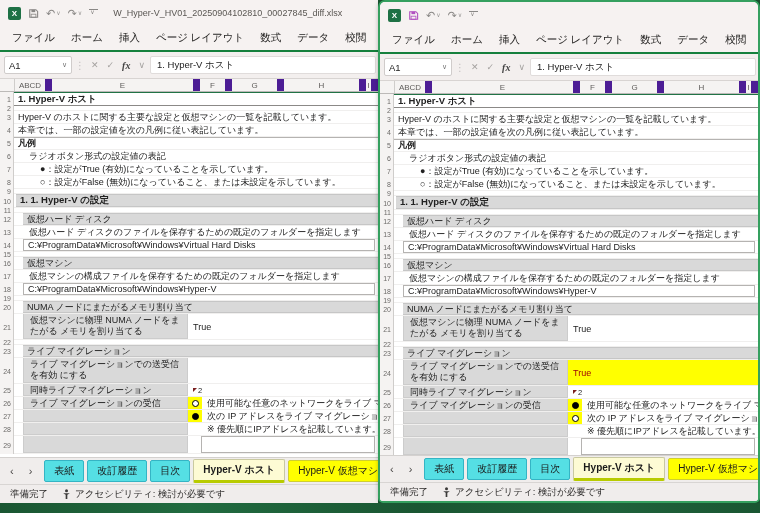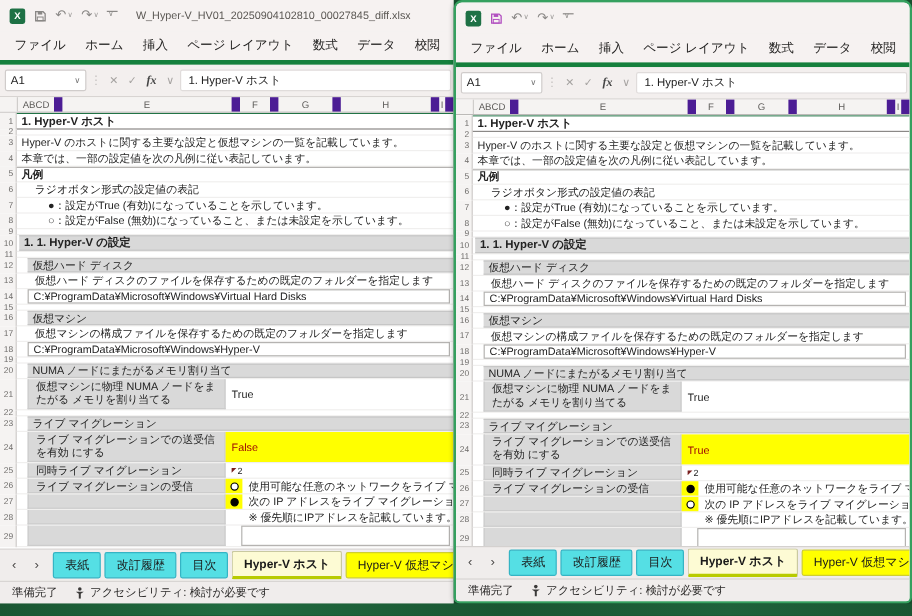--- a/index.html
+++ b/index.html
@@ -18,21 +18,21 @@
   .titlebar{height:26px;display:flex;align-items:center;gap:7px;padding:0 8px;background:#f6f2f1;flex:0 0 auto;}
   .app-icon{width:13px;height:13px;border-radius:2px;background:#1e7145;color:#fff;font-size:8px;font-weight:bold;
        display:flex;align-items:center;justify-content:center;flex:0 0 auto;}
   .qbtn{color:#8a8886;font-size:11px;line-height:1;display:flex;align-items:center;gap:1px;cursor:default;}
   .qbtn .dd{font-size:6px;color:#9a9896;}
   .ribbon-dd{width:9px;height:7px;border-top:1.5px solid #8a8886;position:relative;}
   .ribbon-dd:after{content:"∨";position:absolute;top:-2px;left:1px;font-size:6px;color:#8a8886;}
   .win-title{font-size:9px;color:#5a5753;white-space:nowrap;overflow:hidden;margin-left:8px;}
   
   .menubar{height:24px;display:flex;align-items:center;gap:0;padding:0 4px;background:#f6f2f1;
-       border-bottom:4px solid #15803d;flex:0 0 auto;white-space:nowrap;overflow:hidden;}
+       border-bottom:2px solid #15803d;flex:0 0 auto;white-space:nowrap;overflow:hidden;font-family:Liberation Serif, serif;}
   .menu-item{font-size:10.5px;color:#252423;padding:3px 8px;cursor:default;}
   
   .formulabar{height:22px;display:flex;align-items:center;background:#f3efee;padding:2px 2px 2px 4px;
        border-bottom:1px solid #d8d4d2;flex:0 0 auto;gap:2px;}
   .namebox{width:58px;height:16px;background:#fff;border:1px solid #d0cccb;border-radius:2px;
        display:flex;align-items:center;justify-content:space-between;padding:0 4px;font-size:9.5px;color:#222;}
   .namebox .dd{font-size:7px;color:#777;}
   .fsep{color:#c5c1c0;font-size:10px;padding:0 1px;}
   .fbtn{color:#a5a2a0;font-size:9px;padding:0 3px;}
   .fx{font-family:"Liberation Serif","DejaVu Serif",serif;font-style:italic;font-weight:bold;color:#444;font-size:10px;}
@@ -267,23 +267,20 @@
           <div class="rc">
             <div class="band" style="margin: 0px 0px 0px 9px; flex: 1 1 0%; height: 100%;">
               <span class="cell-text">ライブ マイグレーション</span>
             </div>
           </div>
         </div>
         <div class="srow " style="height: 26px;">
           <div class="rownum">24</div>
           <div class="rc" style="align-items: stretch;">
             <div class="labelcell" style="margin-left: 9px; width: 165px; white-space: normal;">ライブ マイグレーションでの送受信を有効 にする</div>
-            <div class="valuearea hl">
-              <span class="cell-text vred">False</span>
-            </div>
           </div>
         </div>
         <div class="srow " style="height: 13px;">
           <div class="rownum">25</div>
           <div class="rc" style="align-items: stretch;">
             <div class="labelcell" style="margin-left: 9px; width: 165px; white-space: normal;">同時ライブ マイグレーション</div>
             <div class="valuearea">
               <span class="flag"></span>
               <span class="cell-text small2">2</span>
             </div>

